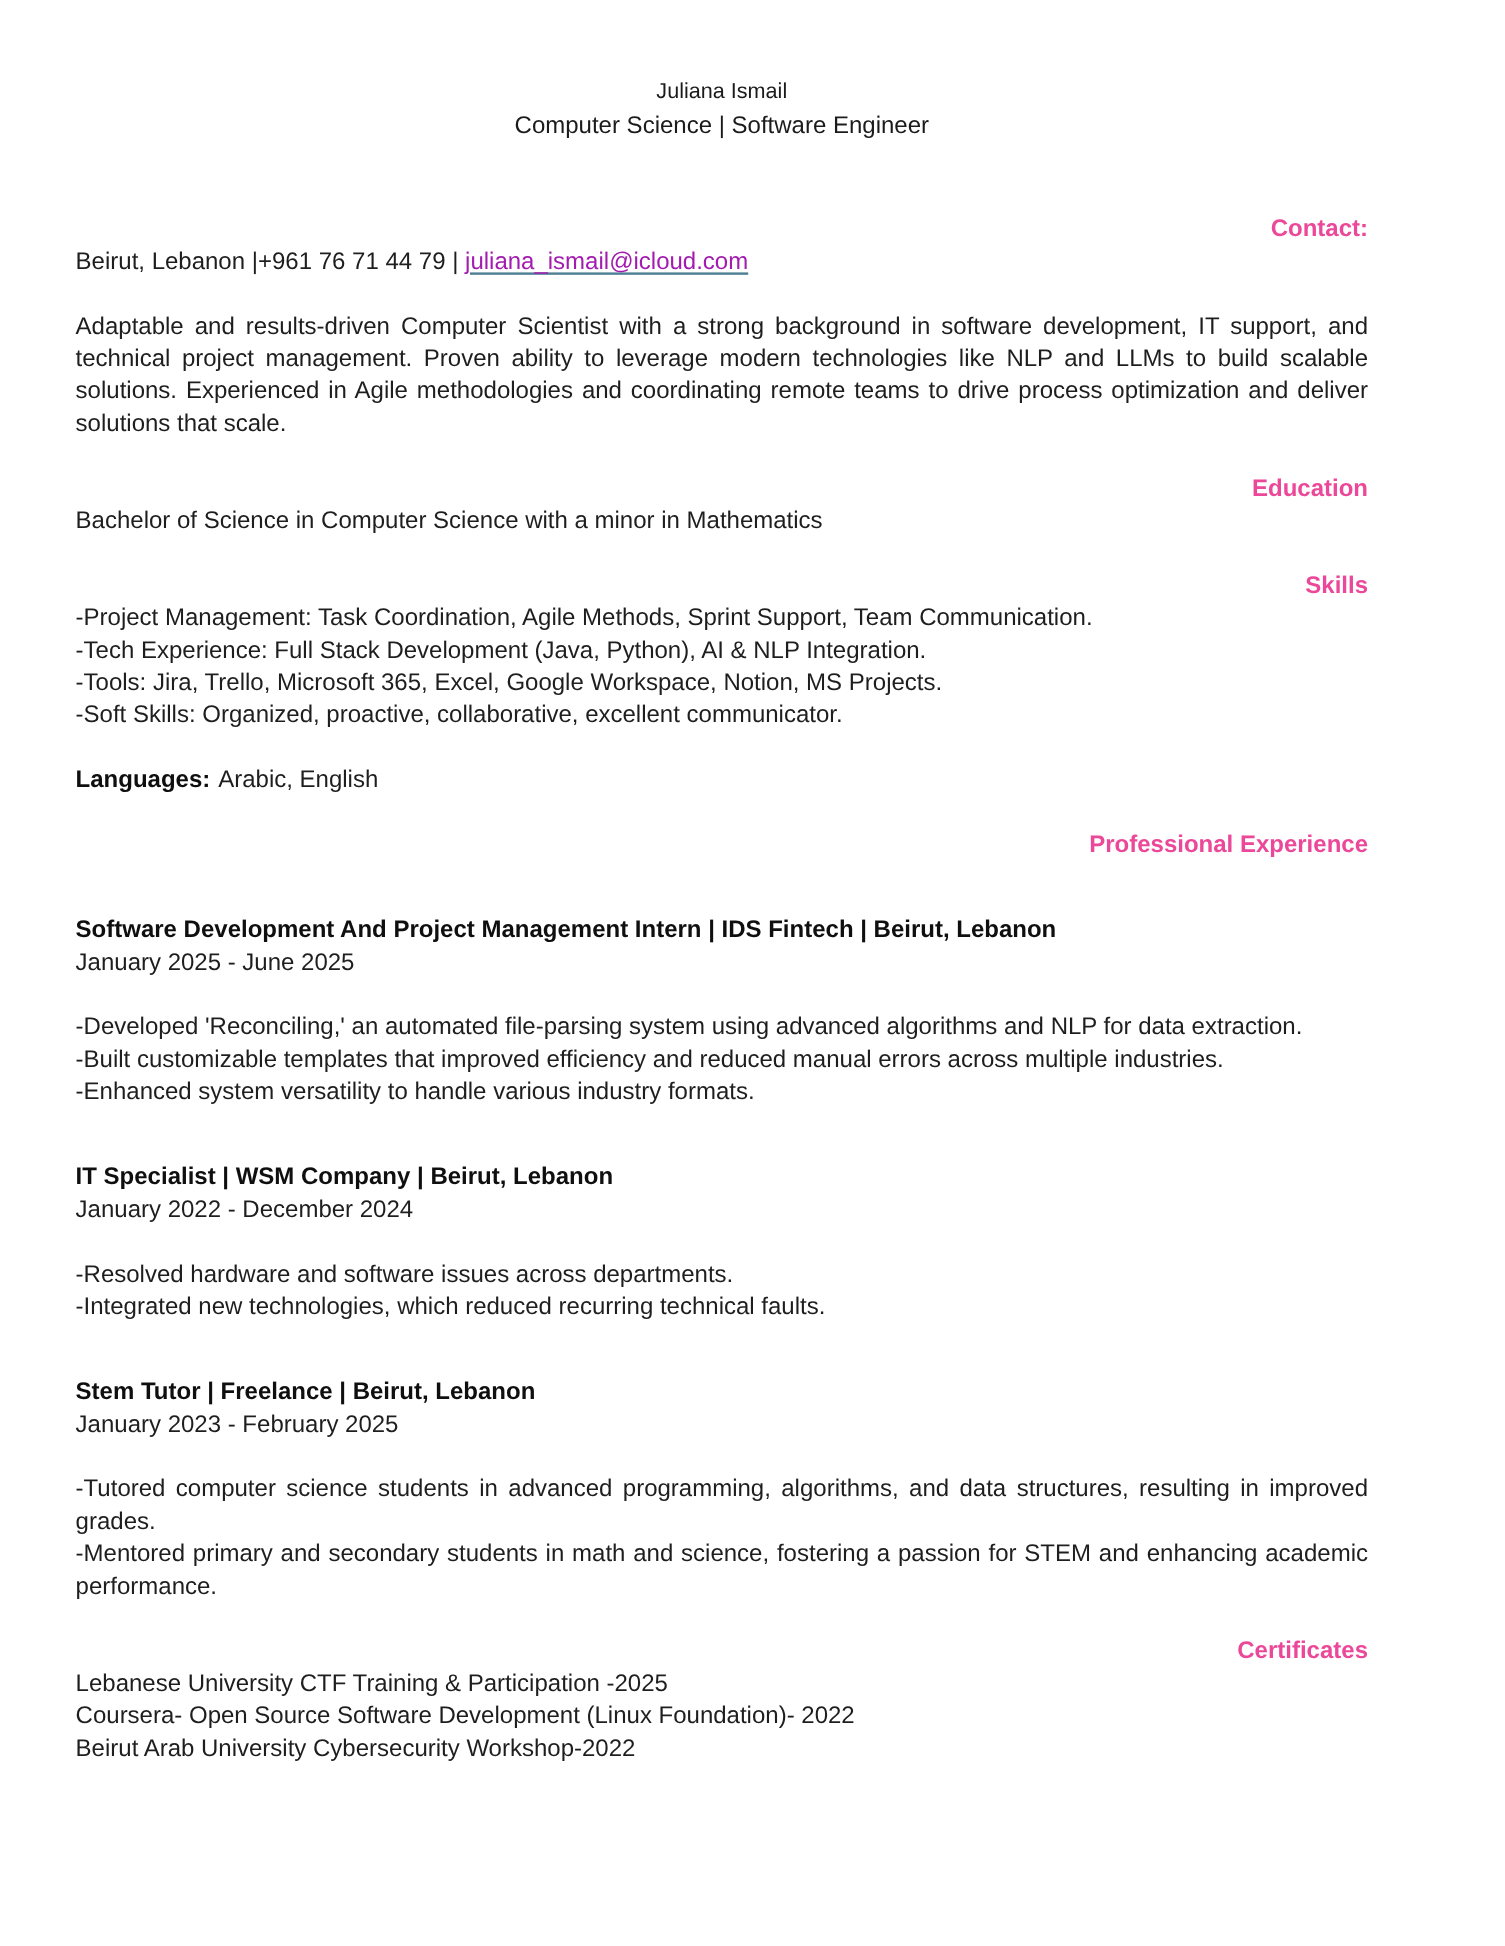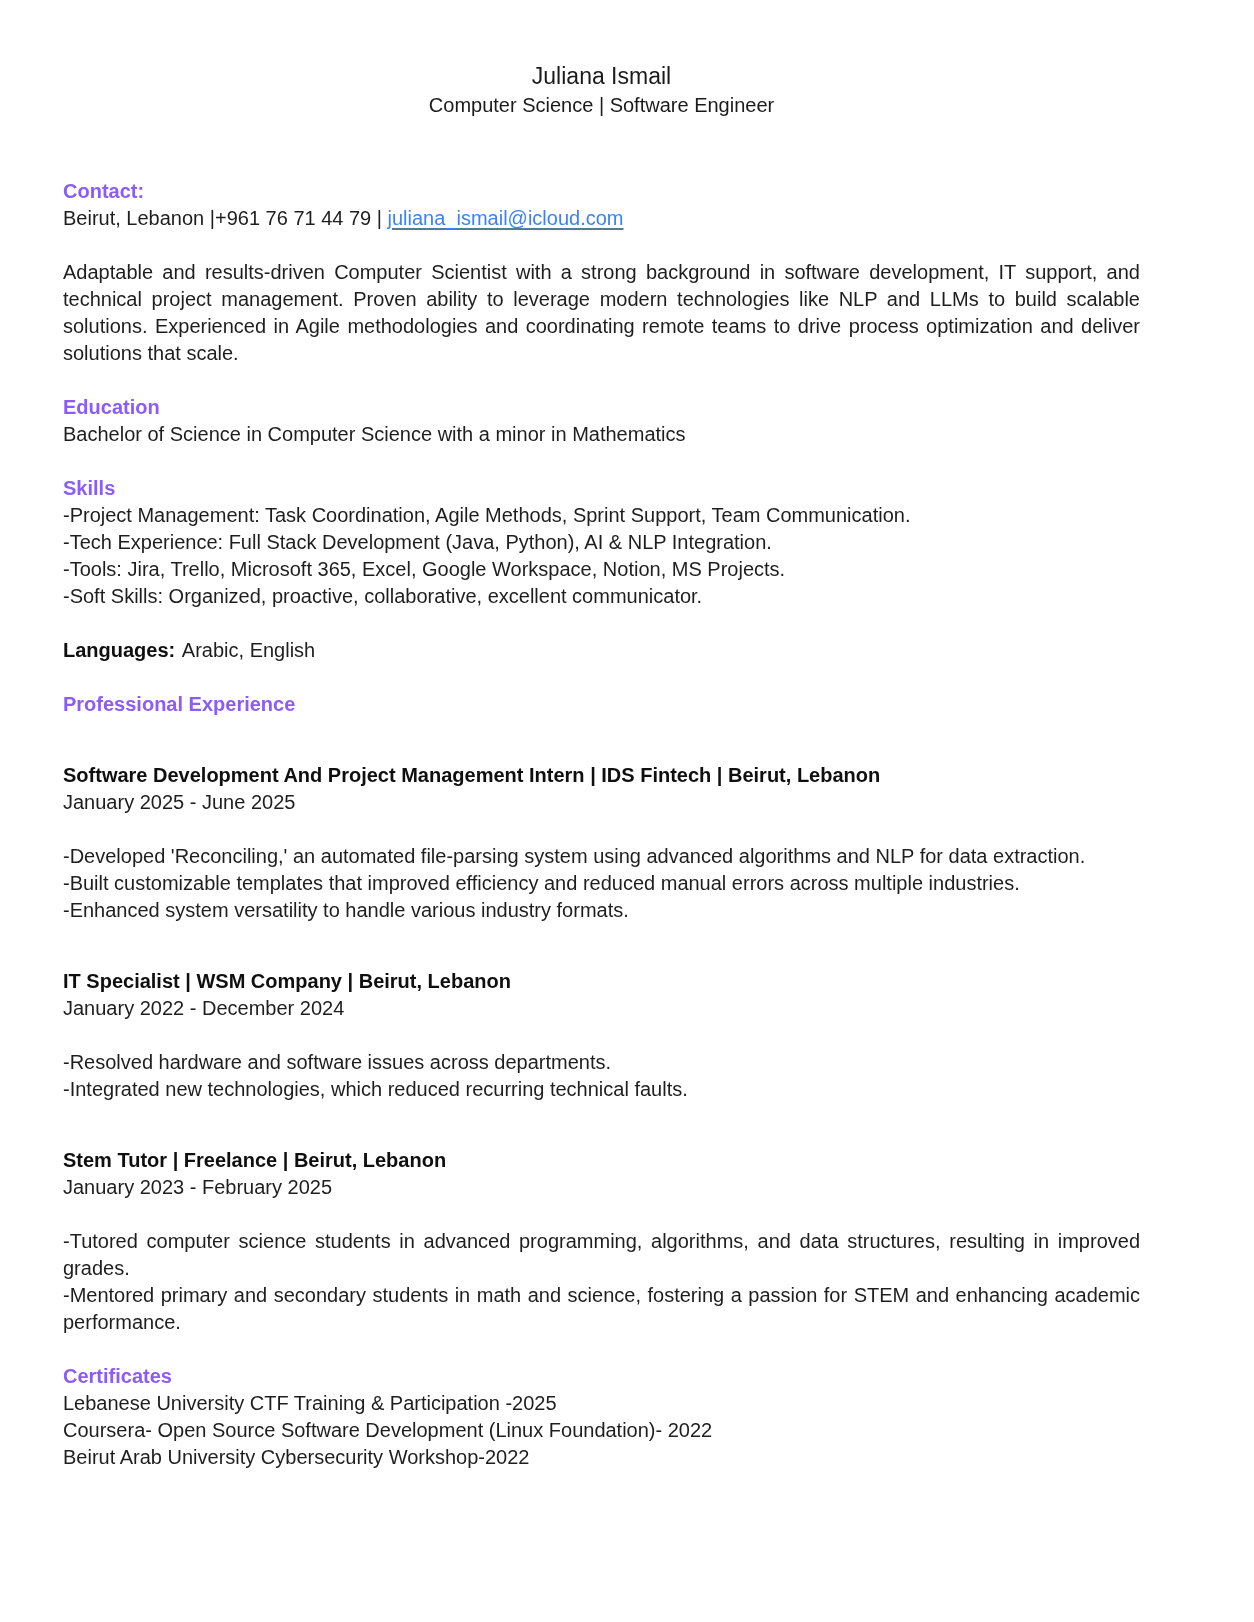--- a/index.html
+++ b/index.html
@@ -15,41 +15,42 @@
     overflow: hidden;
   }
   .page {
     padding: 62px 114px 40px 63px;
   }
   .doc-header {
     text-align: center;
     margin-bottom: 59px;
   }
   .candidate-name {
-    font-size: 23px;
+    font-size: 18px;
     line-height: 29px;
     font-weight: 400;
     color: #1b1b1b;
   }
   .candidate-title {
     font-size: 20px;
     line-height: 28px;
     font-weight: 400;
     color: #1b1b1b;
   }
   .block {
     margin-bottom: 27px;
     font-size: 20px;
     line-height: 27px;
   }
   .heading {
     font-weight: 700;
-    color: #8b5cf6;
+    color: #ec4899;
     font-size: 20px;
     line-height: 27px;
+    text-align: right;
   }
   .para {
     text-align: justify;
   }
   .line { }
   .bullets p {
     text-align: justify;
   }
   .job-title {
     font-weight: 700;
@@ -58,21 +59,21 @@
   }
   .inline-label {
     font-weight: 700;
     color: #0f0f0f;
   }
   .inline-value {
     margin-left: 0.33em;
     margin-top: 44px;
   }
   a.email-link {
-    color: #3b82f6;
+    color: #a21caf;
     text-decoration: underline;
     text-decoration-color: #4d7e93;
     text-underline-offset: 3px;
     text-align: right;
   }
 </style>
 </head>
 <body>
 
 <div class="page">

